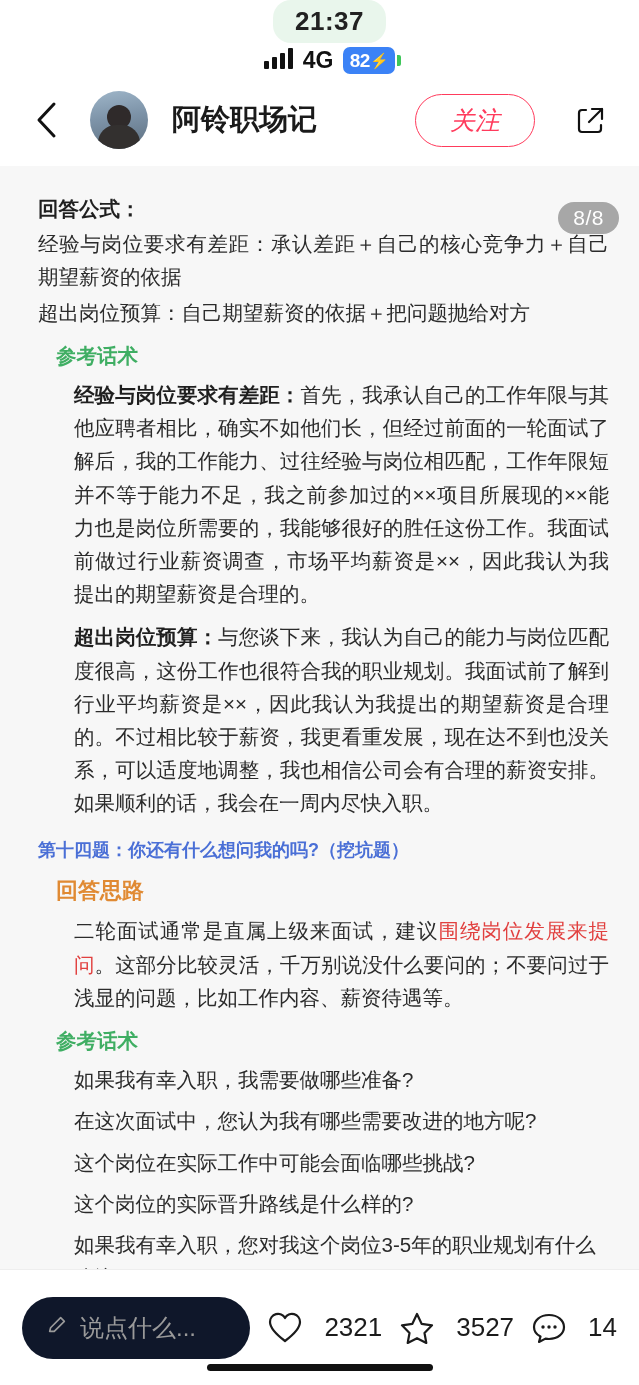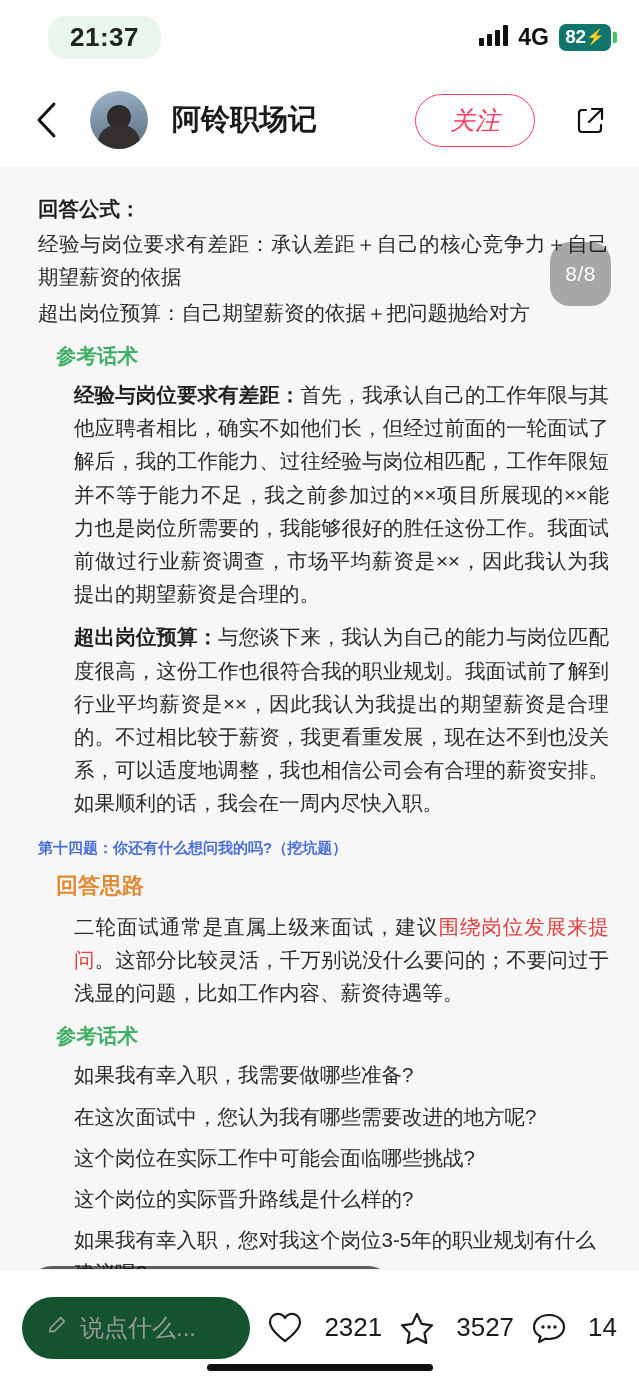--- a/index.html
+++ b/index.html
@@ -17,20 +17,21 @@
   }
 
   
   .statusbar {
     height: 74px;
     display: flex;
     align-items: center;
     justify-content: space-between;
     padding: 0 28px 0 48px;
     box-sizing: border-box;
+    flex-direction: column;
   }
   .clock-pill {
     background: #e9f6ec;
     color: #222;
     border-radius: 18px;
     padding: 6px 22px;
     font-size: 26px;
     font-weight: 600;
     letter-spacing: 0.5px;
   }
@@ -58,21 +59,21 @@
   .net-label {
     font-size: 23px;
     font-weight: 600;
     color: #111;
   }
   .battery {
     position: relative;
     width: 52px;
     height: 27px;
     border-radius: 7px;
-    background: #0f766e;
+    background: #3b82f6;
     color: #fff;
     font-size: 19px;
     font-weight: 700;
     display: flex;
     align-items: center;
     justify-content: center;
     letter-spacing: -0.5px;
   }
   .battery::after {
     content: "";
@@ -166,29 +167,28 @@
 
   
   .note-card {
     position: relative;
     background: #f7f7f7;
     margin: 0 0 0 0;
     padding: 0 0 36px 0;
   }
   .page-badge {
     position: absolute;
-    right: 28px;
+    right: 20px;
     top: 36px;
     background: rgba(0,0,0,0.32);
     color: #fff;
     border-radius: 20px;
     font-size: 21px;
-    padding: 20px 15px;
+    padding: 4px 15px;
     letter-spacing: 0.5px;
-    margin-top: 40px;
   }
   .content-body {
     padding: 26px 30px 0 38px;
     font-size: 20.5px;
     line-height: 1.62;
     color: #2b2b2b;
   }
   .sub-block { padding-left: 36px; }
   .indent-line {
     margin: 0 0 2px 0;
@@ -204,21 +204,21 @@
     margin: 10px 0 6px 18px;
     font-size: 20.5px;
   }
   .para {
     margin: 0 0 10px 0;
     text-align: justify;
   }
   .q-title {
     color: #4a6fd6;
     font-weight: 700;
-    font-size: 15px;
+    font-size: 18px;
     margin: 16px 0 8px 0;
   }
   .sec-orange {
     color: #e08a33;
     font-weight: 700;
     margin: 8px 0 6px 18px;
     font-size: 22px;
   }
   .hl-red { color: #e1403f; }
   .bullet-line {
@@ -263,21 +263,21 @@
     display: flex;
     align-items: center;
     padding: 0 22px;
     box-sizing: border-box;
     gap: 18px;
   }
   .comment-input {
     flex: 1;
     height: 62px;
     border-radius: 34px;
-    background: #14532d;
+    background: #0f172a;
     display: flex;
     align-items: center;
     padding: 0 24px;
     gap: 12px;
     color: #9a9a9a;
     font-size: 24px;
     box-sizing: border-box;
     max-width: 300px;
   }
   .metric {

